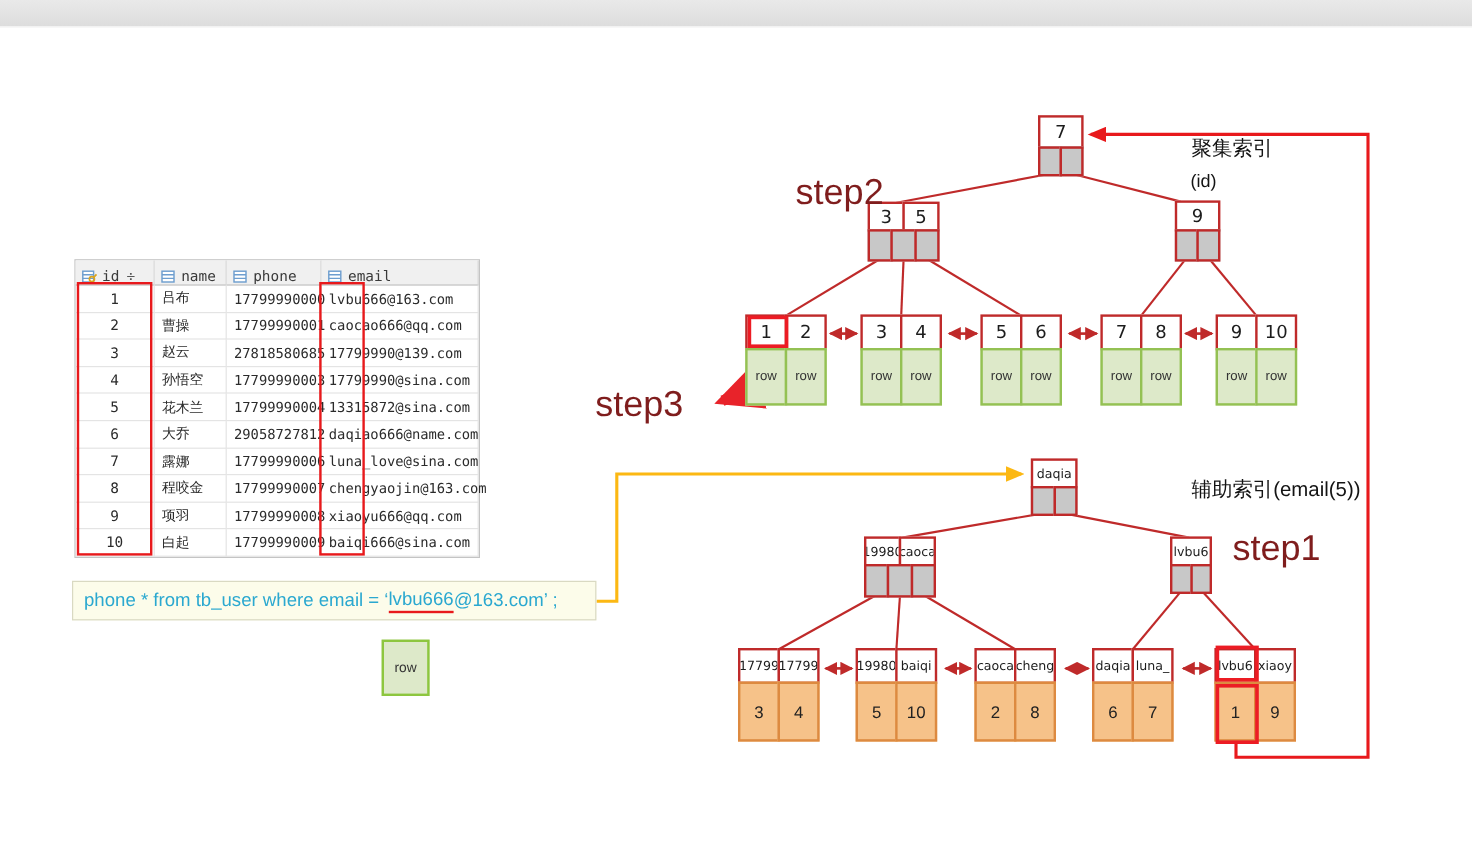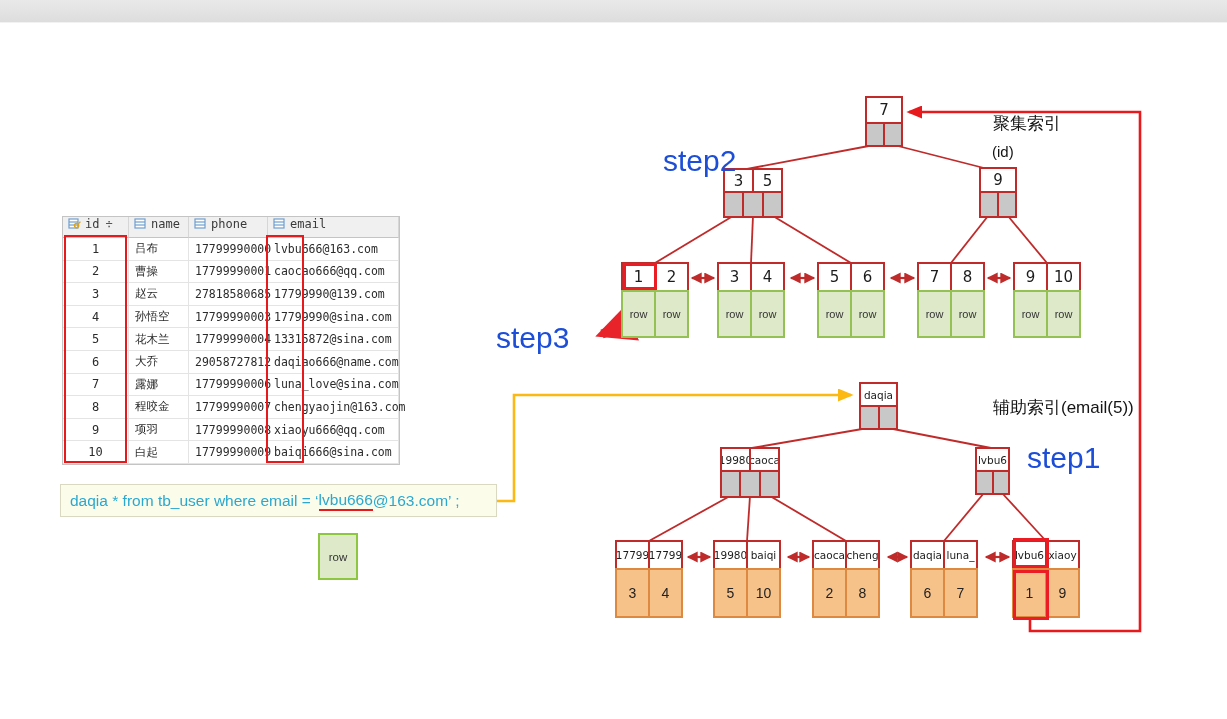--- a/index.html
+++ b/index.html
@@ -31,29 +31,29 @@
   .n-cintr{width:38px}.n-cintr .kcell{height:26px;font-size:15px}.n-cintr .pcell{height:27px}
   .n-cleaf{width:68px}.n-cleaf .kcell{height:30px;font-size:15px}.n-cleaf .gcell{height:48px}
   .n-sroot{width:39px}.n-sroot .kcell{height:25px;font-size:10.5px}.n-sroot .pcell{height:25px}
   .n-sintl{width:60px}.n-sintl .kcell{height:25px;font-size:10.5px}.n-sintl .pcell{height:28px}
   .n-sintr{width:35px}.n-sintr .kcell{height:25px;font-size:10.5px}.n-sintr .pcell{height:25px}
   .n-sleaf{width:68px}.n-sleaf .kcell{height:30px;font-size:10.5px}.n-sleaf .ocell{height:50px}
 
   .hl{position:absolute;border:3px solid #ec1c24;box-sizing:border-box;z-index:3}
 
   
-  .step{position:absolute;color:#1d4ed8;font-size:30px;z-index:4;white-space:nowrap}
+  .step{position:absolute;color:#7f1d1d;font-size:30px;z-index:4;white-space:nowrap}
   .idxlabel{position:absolute;color:#141414;font-size:17px;z-index:4;white-space:nowrap}
   .idxlabel.small{font-size:15px}
 
   
   .dbtable{position:absolute;left:62px;top:216px;z-index:2;background:#fff;
            border:1px solid #c4c4c4;display:grid;grid-template-columns:66px 60px 79px 131px;
            font-family:"DejaVu Sans Mono",monospace;color:#2b2b2b}
-  .th{height:21px;background:#f0f0f0;display:flex;align-items:flex-start;gap:4px;
+  .th{height:21px;background:#f0f0f0;display:flex;align-items:flex-end;gap:4px;
       padding-left:5px;border-right:1px solid #d6d6d6;border-bottom:1px solid #c4c4c4;
       font-size:12px;color:#3a3a3a;box-sizing:border-box}
   .th .sort{color:#555;margin-left:2px}
   .td{height:22.6px;display:flex;align-items:center;padding-left:6px;
       border-right:1px solid #e4e4e4;border-bottom:1px solid #e4e4e4;
       font-size:11.5px;box-sizing:border-box;white-space:nowrap}
   .td.idc{justify-content:center;padding-left:0;font-size:12px}
   .tblhl{position:absolute;border:2.5px solid #e8191c;box-sizing:border-box;z-index:3}
 
   
@@ -217,21 +217,21 @@
 
   <div class="td idc">10</div>
   <div class="td">白起</div>
   <div class="td">17799990009</div>
   <div class="td">baiqi666@sina.com</div>
 </div>
 
 <div class="tblhl" style="left:64px;top:235px;width:63px;height:228px"></div>
 <div class="tblhl" style="left:266px;top:235px;width:38px;height:228px"></div>
 
-<div class="sqlbox"><span>daqia * from tb_user where email = ‘</span><span class="u">lvbu666</span><span>@163.com’ ;</span></div>
+<div class="sqlbox"><span>phone * from tb_user where email = ‘</span><span class="u">lvbu666</span><span>@163.com’ ;</span></div>
 
 <div class="rowbox">row</div>
 
 <div class="idxlabel" style="left:993px;top:112px">聚集索引</div>
 <div class="idxlabel small" style="left:992px;top:143px">(id)</div>
 <div class="step" style="left:663px;top:144px">step2</div>
 <div class="step" style="left:496px;top:321px">step3</div>
 
 <div class="node n-croot" style="left:865px;top:96px">
   <div class="krow">

